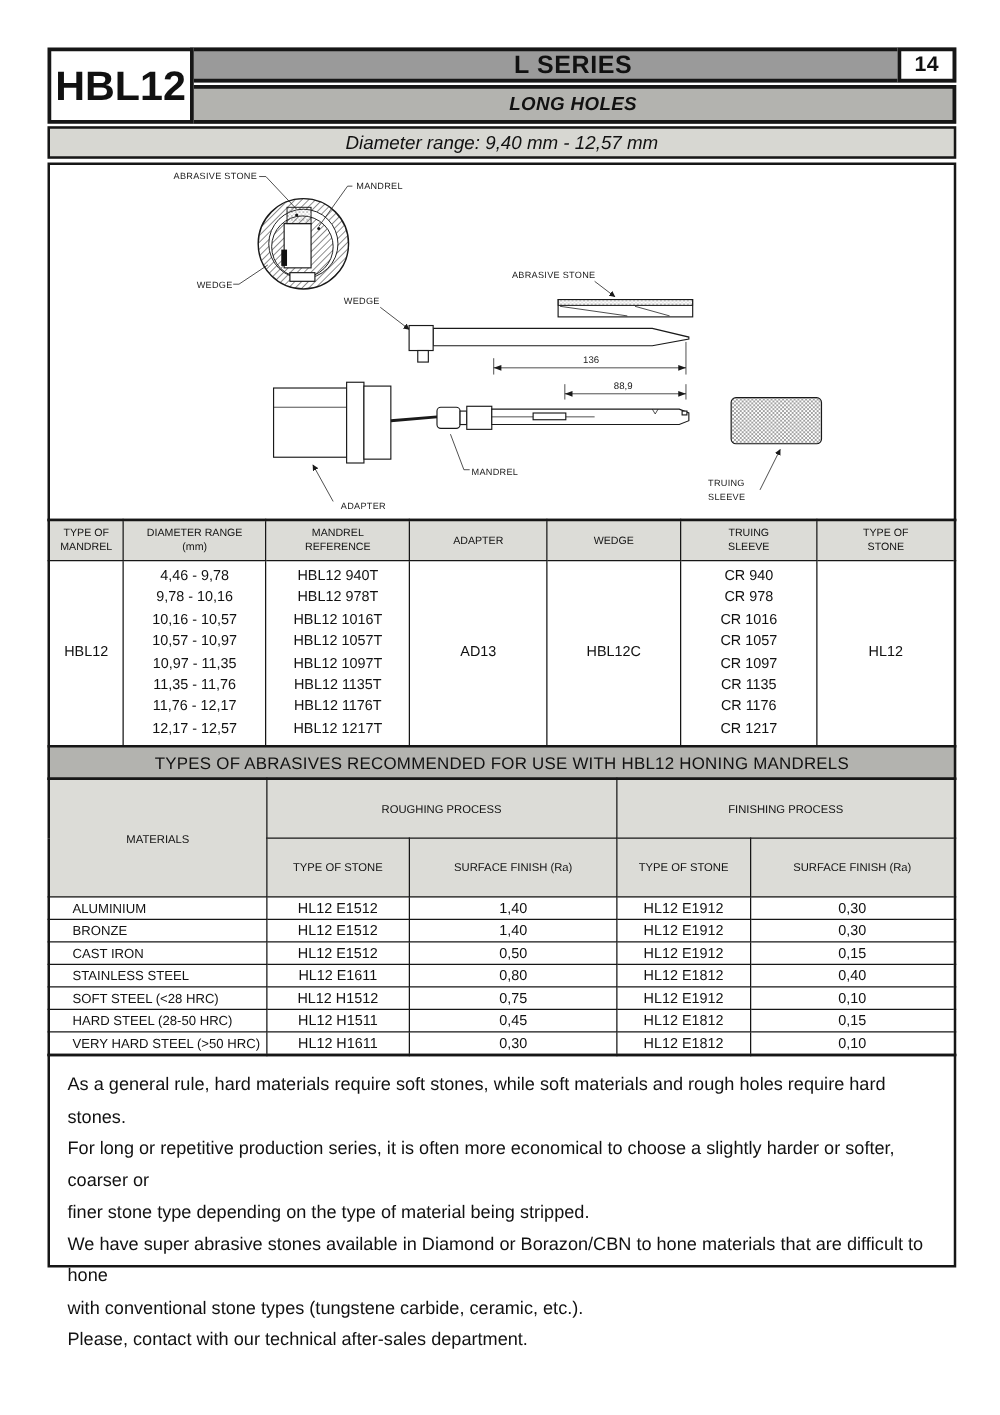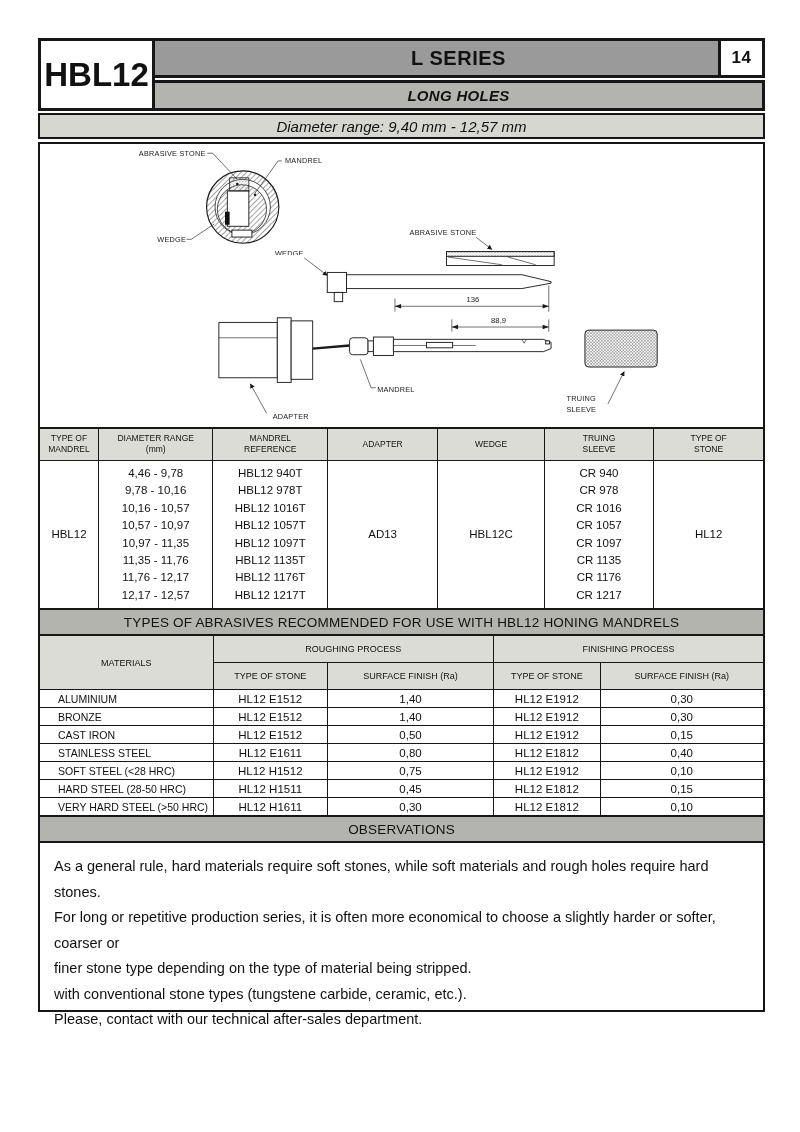--- a/index.html
+++ b/index.html
@@ -19,21 +19,21 @@
 
   
   .header-row{display:flex;align-items:stretch;}
   .model-box{
     width:117px;flex:0 0 117px;border:3px solid var(--border);background:#fff;
     display:flex;align-items:center;justify-content:center;
     font-weight:bold;font-size:33px;box-sizing:border-box;z-index:2;
   }
   .header-right{flex:1;display:flex;flex-direction:column;gap:2px;margin-left:-3px;}
   .bar-top{
-    height:40px;background:var(--bar_dark);border:3px solid var(--border);
+    height:28px;background:var(--bar_dark);border:3px solid var(--border);
     box-sizing:border-box;position:relative;display:flex;align-items:center;justify-content:center;
     font-weight:bold;font-size:20px;letter-spacing:.5px;
   }
   .page-num{
     position:absolute;right:-3px;top:-3px;bottom:-3px;width:47px;background:#fff;
     border:3px solid var(--border);box-sizing:border-box;
     display:flex;align-items:center;justify-content:center;font-size:17px;font-weight:bold;
   }
   .bar-sub{
     height:31px;background:var(--bar_mid);border:3px solid var(--border);box-sizing:border-box;
@@ -59,21 +59,21 @@
   th,td{border:1.5px solid var(--border);box-sizing:border-box;}
   .mtable th{
     background:var(--thead);font-size:8.5px;font-weight:normal;white-space:pre-line;
     padding:4px 2px;line-height:1.35;text-align:center;
   }
   .mtable td{font-size:11.5px;text-align:center;vertical-align:middle;padding:4px 2px;line-height:17.4px;}
   .section-bar{
     margin-top:-2px;height:28px;background:var(--bar_mid);border:2px solid var(--border);
     box-sizing:border-box;display:flex;align-items:center;justify-content:center;font-size:13.5px;letter-spacing:.2px;
   }
-  .atable th{background:var(--thead);font-size:9px;font-weight:normal;padding:8px 2px;text-align:center;}
+  .atable th{background:var(--thead);font-size:9px;font-weight:normal;padding:18px 2px;text-align:center;}
   .atable td{font-size:11.5px;text-align:center;padding:2.5px 2px;}
   .atable td:first-child{text-align:left;padding-left:18px;font-size:10.5px;}
 
   
   .obs-box{
     margin-top:-2px;height:171px;border:2px solid var(--border);box-sizing:border-box;
     padding:11px 14px;font-size:14.5px;line-height:25.5px;
   }
 </style>
 </head>
@@ -329,22 +329,22 @@
         <tr>
           <td>VERY HARD STEEL (&gt;50 HRC)</td>
           <td>HL12 H1611</td>
           <td>0,30</td>
           <td>HL12 E1812</td>
           <td>0,10</td>
         </tr>
       </tbody>
   </table>
 
-  <div class="section-bar">OBSERVATIONS</div>
   <div class="obs-box">
       <div>As a general rule, hard materials require soft stones, while soft materials and rough holes require hard stones.</div>
       <div>For long or repetitive production series, it is often more economical to choose a slightly harder or softer, coarser or</div>
       <div>finer stone type depending on the type of material being stripped.</div>
+      <div>We have super abrasive stones available in Diamond or Borazon/CBN to hone materials that are difficult to hone</div>
       <div>with conventional stone types (tungstene carbide, ceramic, etc.).</div>
       <div>Please, contact with our technical after-sales department.</div>
     </div>
 
 </div>
 
 </body></html>

